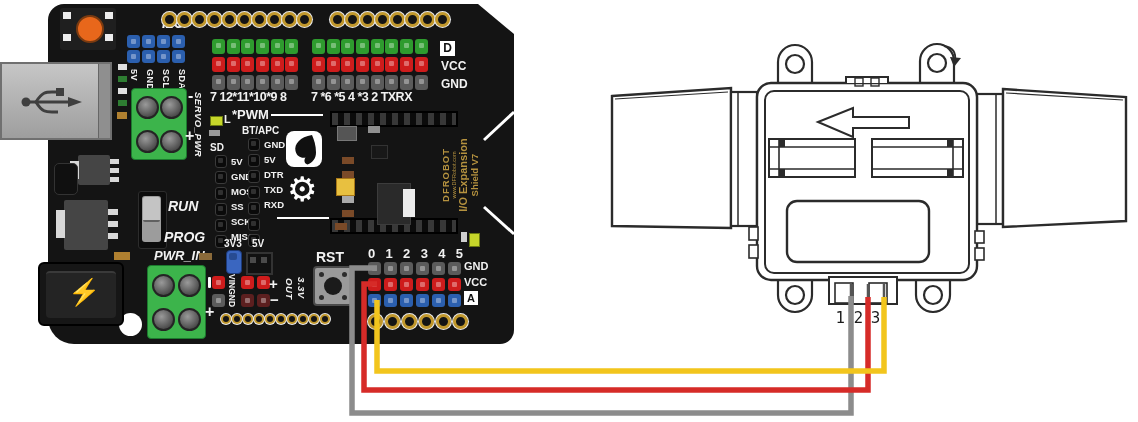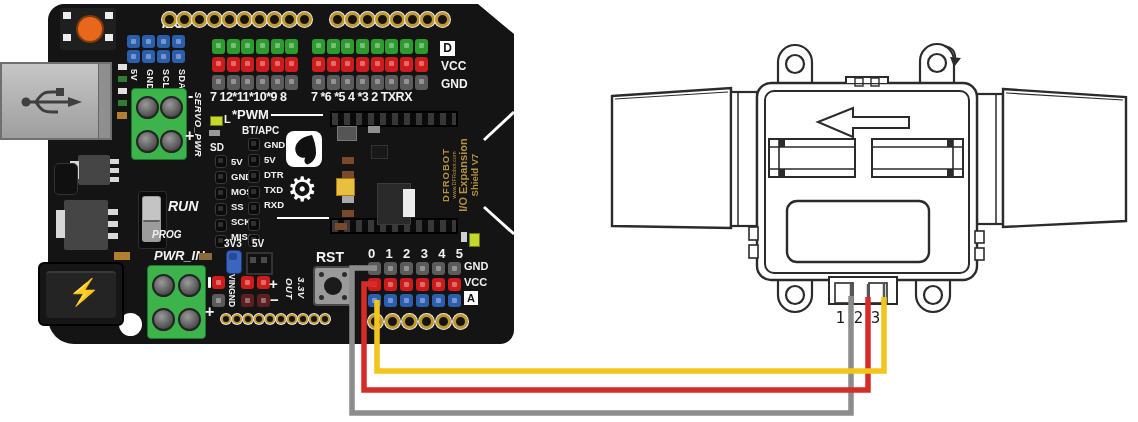--- a/index.html
+++ b/index.html
@@ -249,21 +249,21 @@
       <span class="hole"></span>
       <span class="hole"></span>
       <span class="hole"></span>
     </div>
 
   <div class="abs" style="left:138px;top:191px;width:27px;height:56px;background:#0c0c0c;border:1px solid #2c2c2c;border-radius:3px;">
     <div class="abs" style="left:3px;top:4px;width:19px;height:46px;background:#9c9c9c;border-radius:3px;"></div>
     <div class="abs" style="left:4px;top:5px;width:17px;height:23px;background:#c4c4c4;border-bottom:2px solid #606060;border-radius:2px;"></div>
   </div>
   <div class="lbl it" style="left:168px;top:199px;font-size:14px;">RUN</div>
-  <div class="lbl it" style="left:152px;top:230px;font-size:10px;">PROG</div>
+  <div class="lbl it" style="left:164px;top:230px;font-size:14px;">PROG</div>
 
   <div class="smd" style="left:78px;top:155px;width:32px;height:30px;background:#454545;border-radius:2px;"></div>
   <div class="smd" style="left:70px;top:161px;width:9px;height:18px;background:#d8d8d8;"></div>
   <div class="smd" style="left:110px;top:159px;width:9px;height:5px;background:#d8d8d8;"></div>
   <div class="smd" style="left:110px;top:168px;width:9px;height:5px;background:#d8d8d8;"></div>
   <div class="smd" style="left:110px;top:177px;width:9px;height:5px;background:#d8d8d8;"></div>
   <div class="smd" style="left:64px;top:200px;width:44px;height:50px;background:#454545;border-radius:2px;"></div>
   <div class="smd" style="left:56px;top:210px;width:9px;height:28px;background:#d8d8d8;"></div>
   <div class="smd" style="left:108px;top:209px;width:10px;height:6px;background:#d8d8d8;"></div>
   <div class="smd" style="left:108px;top:221px;width:10px;height:6px;background:#d8d8d8;"></div>

